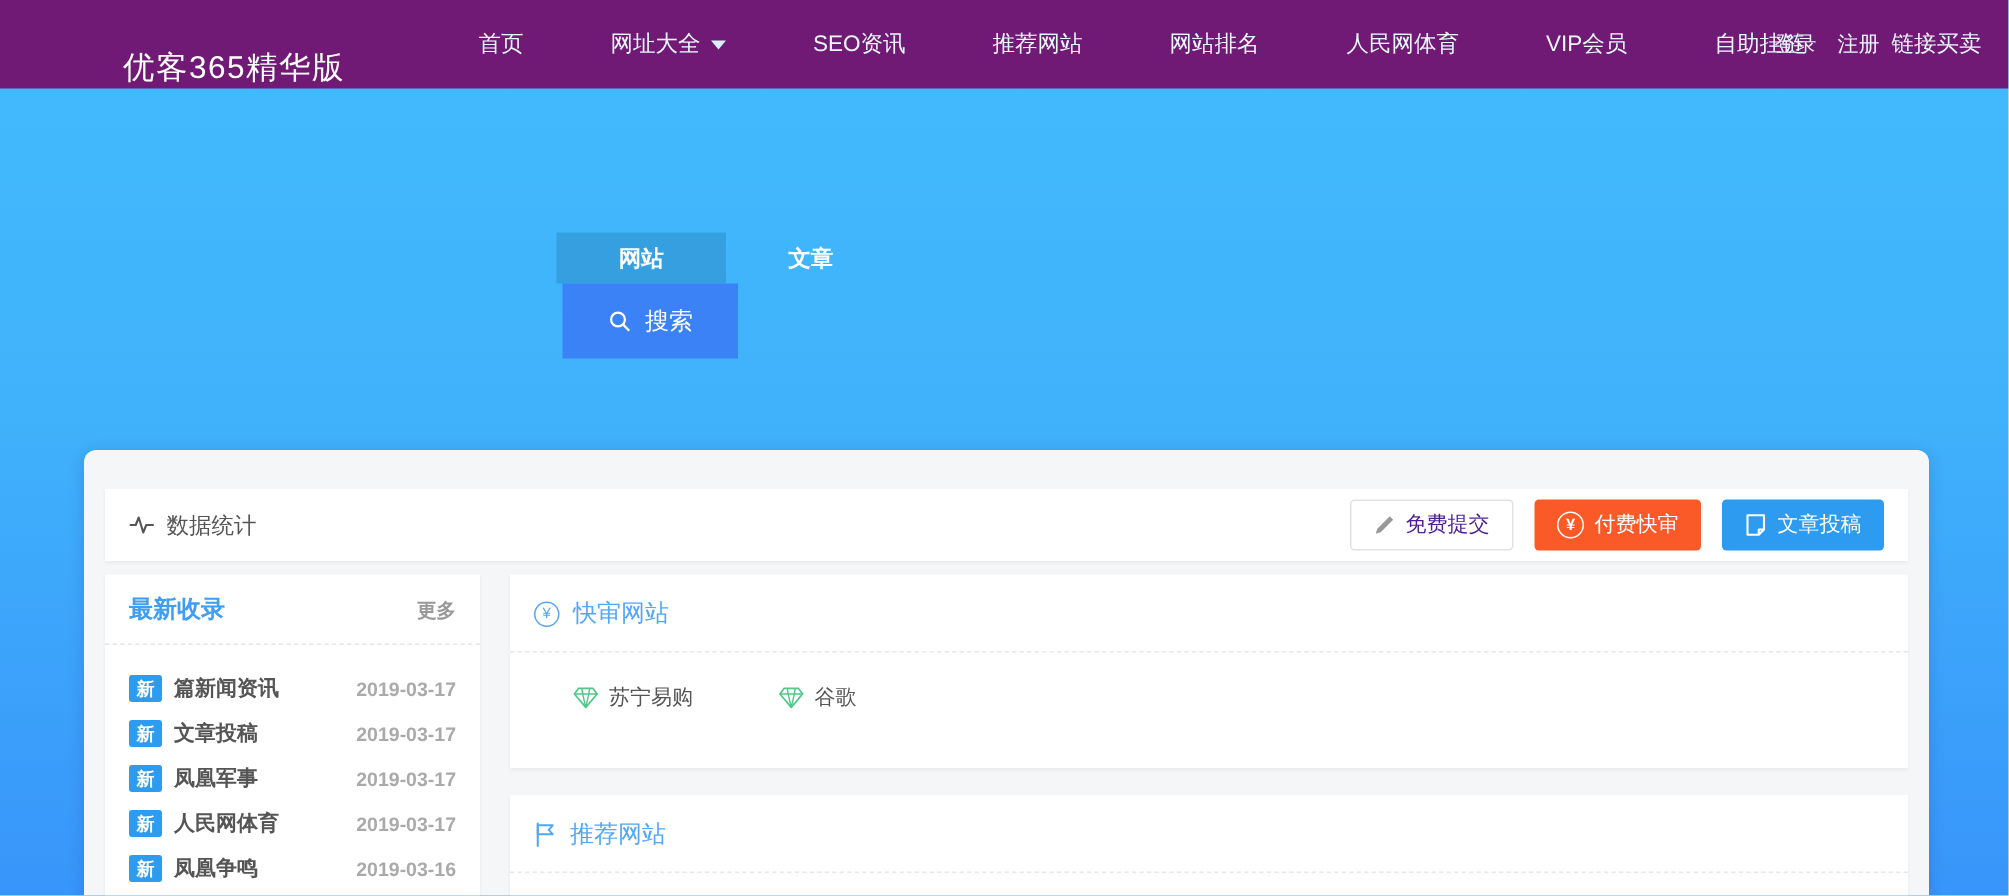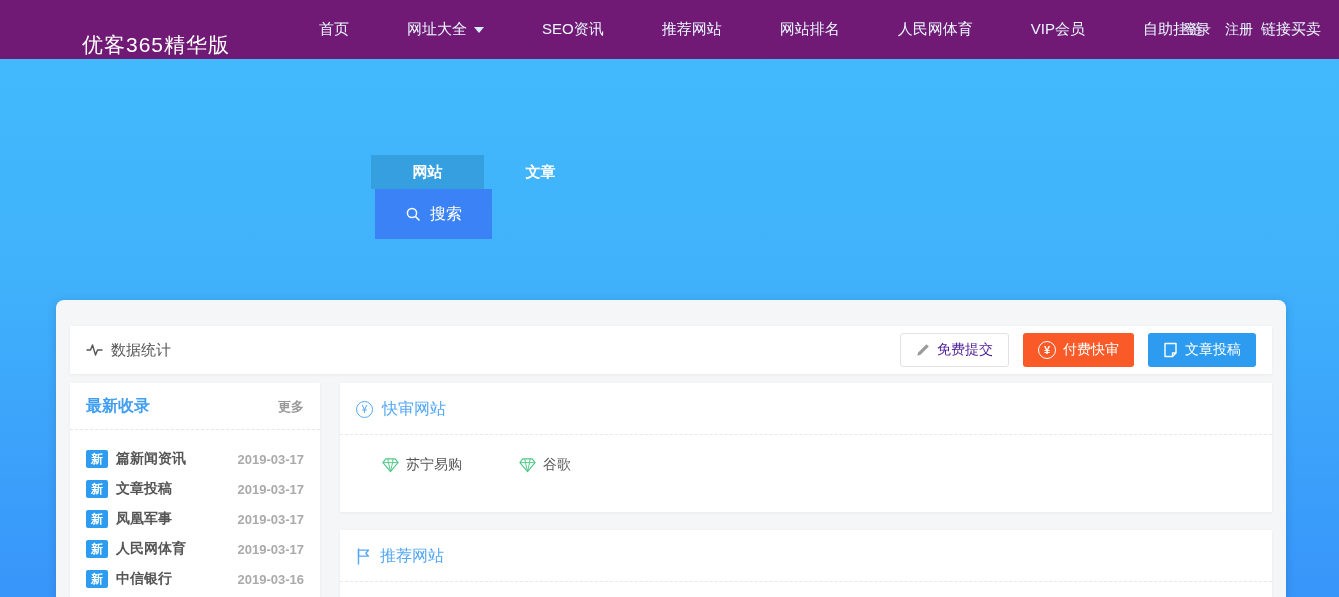--- a/index.html
+++ b/index.html
@@ -218,21 +218,21 @@
           <span class="name">凤凰军事</span>
           <span class="date">2019-03-17</span>
         </div>
         <div class="side-row">
           <span class="new-badge">新</span>
           <span class="name">人民网体育</span>
           <span class="date">2019-03-17</span>
         </div>
         <div class="side-row">
           <span class="new-badge">新</span>
-          <span class="name">中信银行</span>
+          <span class="name">凤凰争鸣</span>
           <span class="date">2019-03-16</span>
         </div>
       </div>
     </div>
 
     <div class="main-col">
 
       <div class="panel quick-panel">
         <div class="panel-head">
           <span class="yen-circle">¥</span>

